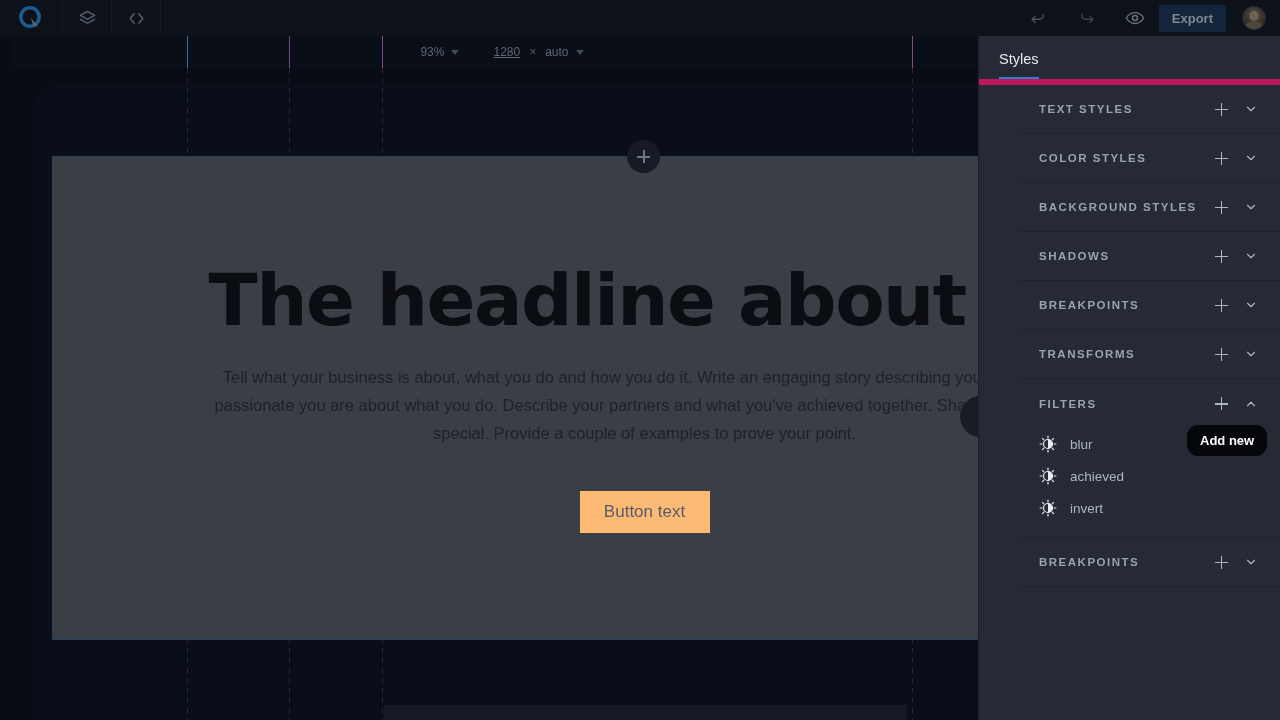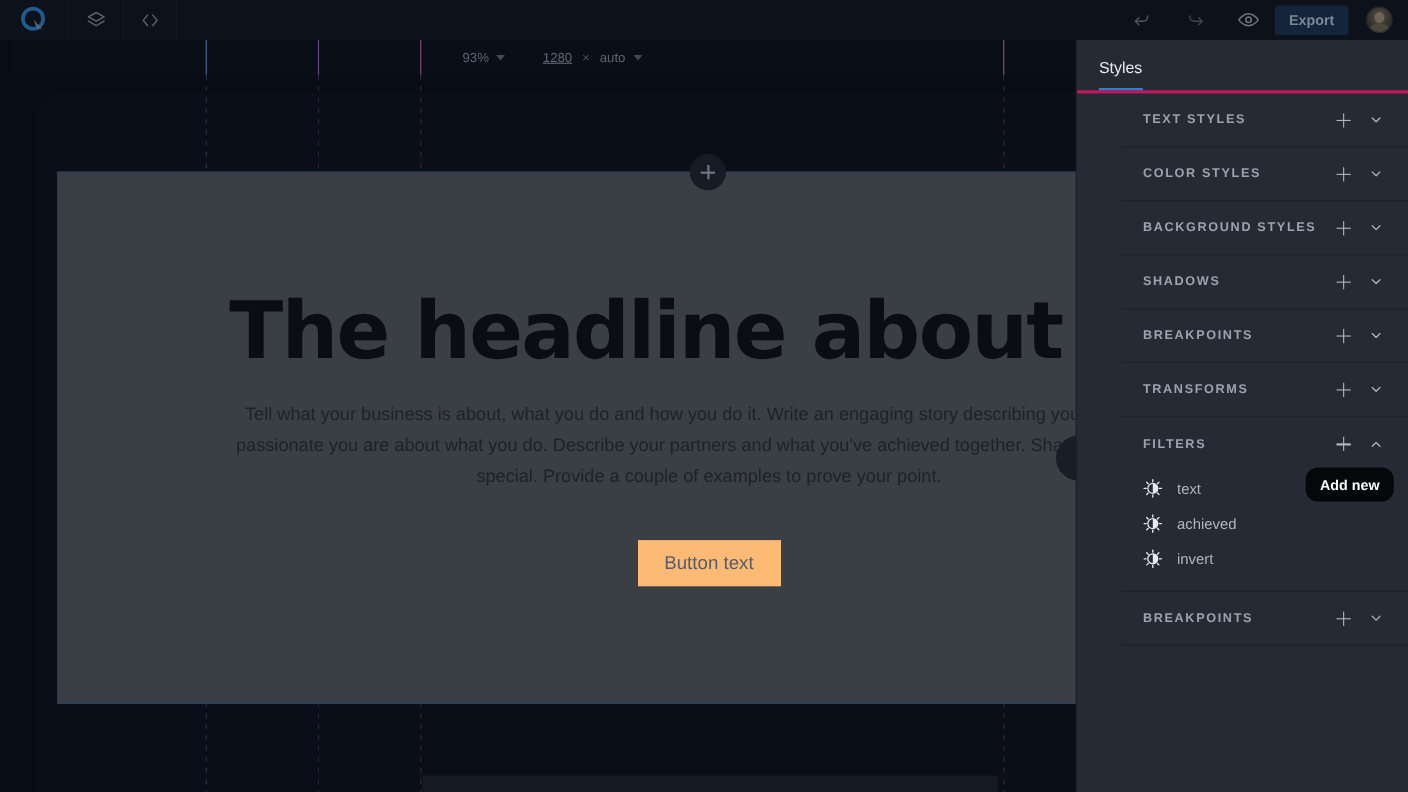--- a/index.html
+++ b/index.html
@@ -185,21 +185,21 @@
     position: absolute; right: 0; top: 36px;
     width: 302px; height: 684px;
     background: #252a34;
     border-left: 1px solid #1b1f27;
     z-index: 30;
     display: flex; flex-direction: column;
   }
   .panel-tabs {
     height: 49px; display: flex; align-items: flex-end;
     padding-left: 20px;
-    border-bottom: 3px solid #be185d;
+    border-bottom: 6px solid #be185d;
   }
   .panel-tab {
     color: #e7eaee; font-size: 14.5px;
     padding-bottom: 10px; margin-right: 22px;
     border-bottom: 2px solid transparent;
     cursor: pointer;
   }
   .panel-tab.active { border-bottom-color: #2f7fd4; }
 
   .panel-body { flex: 1 1 auto; overflow: hidden; margin-left: 40px; }
@@ -466,21 +466,21 @@
                 <line x1="1.5" y1="12" x2="4" y2="12"></line>
                   <line x1="20" y1="12" x2="22.5" y2="12"></line>
                 <line x1="4.6" y1="4.6" x2="6.4" y2="6.4"></line>
                   <line x1="17.6" y1="17.6" x2="19.4" y2="19.4"></line>
                 <line x1="4.6" y1="19.4" x2="6.4" y2="17.6"></line>
                   <line x1="17.6" y1="6.4" x2="19.4" y2="4.6"></line>
               </g>
               <circle cx="12" cy="12" r="6" fill="none" stroke="#e6eaef" stroke-width="1.6"></circle>
               <path d="M12 6a6 6 0 0 1 0 12z" fill="#e6eaef"></path>
             </svg>
-            <span class="fname">text</span>
+            <span class="fname">blur</span>
           </div>
           <div class="filter-item">
             <svg width="18" height="18" viewBox="0 0 24 24">
               <g stroke="#e6eaef" stroke-width="1.6" stroke-linecap="round">
                 <line x1="12" y1="1.5" x2="12" y2="4"></line>
                   <line x1="12" y1="20" x2="12" y2="22.5"></line>
                 <line x1="1.5" y1="12" x2="4" y2="12"></line>
                   <line x1="20" y1="12" x2="22.5" y2="12"></line>
                 <line x1="4.6" y1="4.6" x2="6.4" y2="6.4"></line>
                   <line x1="17.6" y1="17.6" x2="19.4" y2="19.4"></line>

